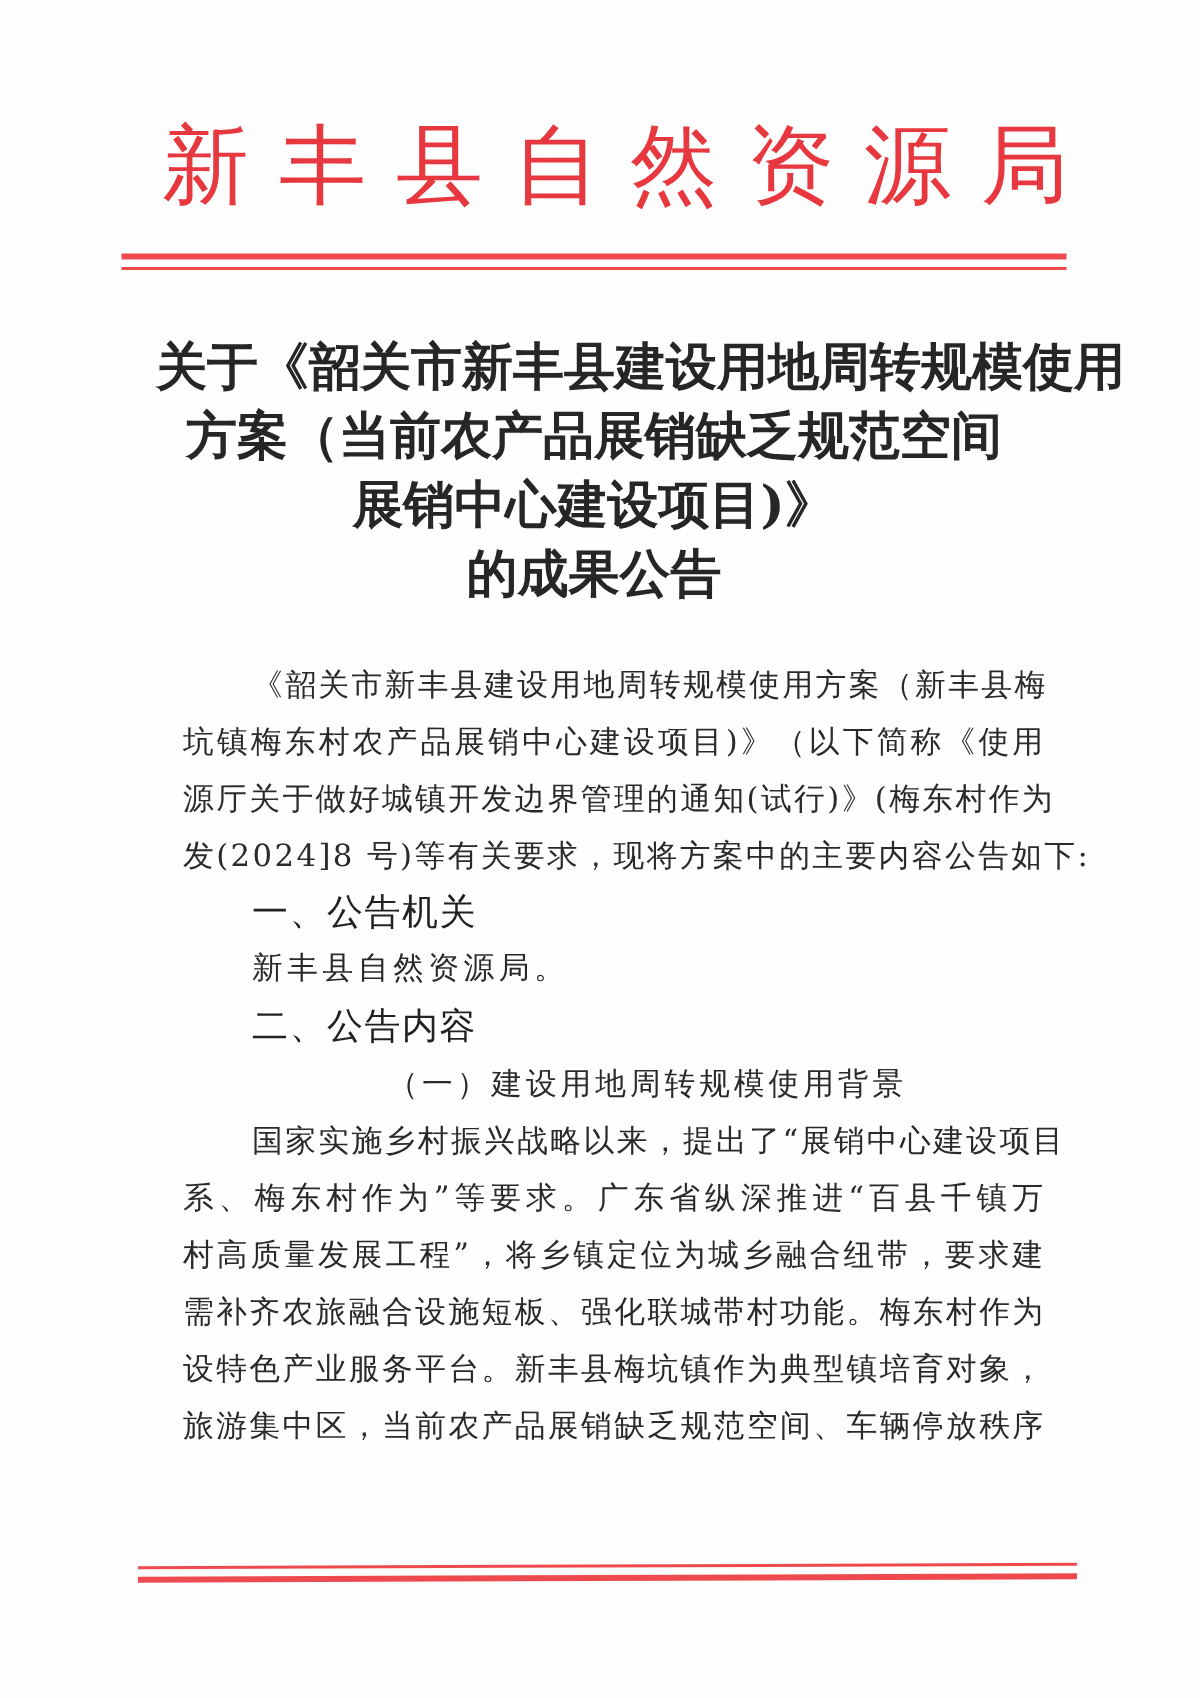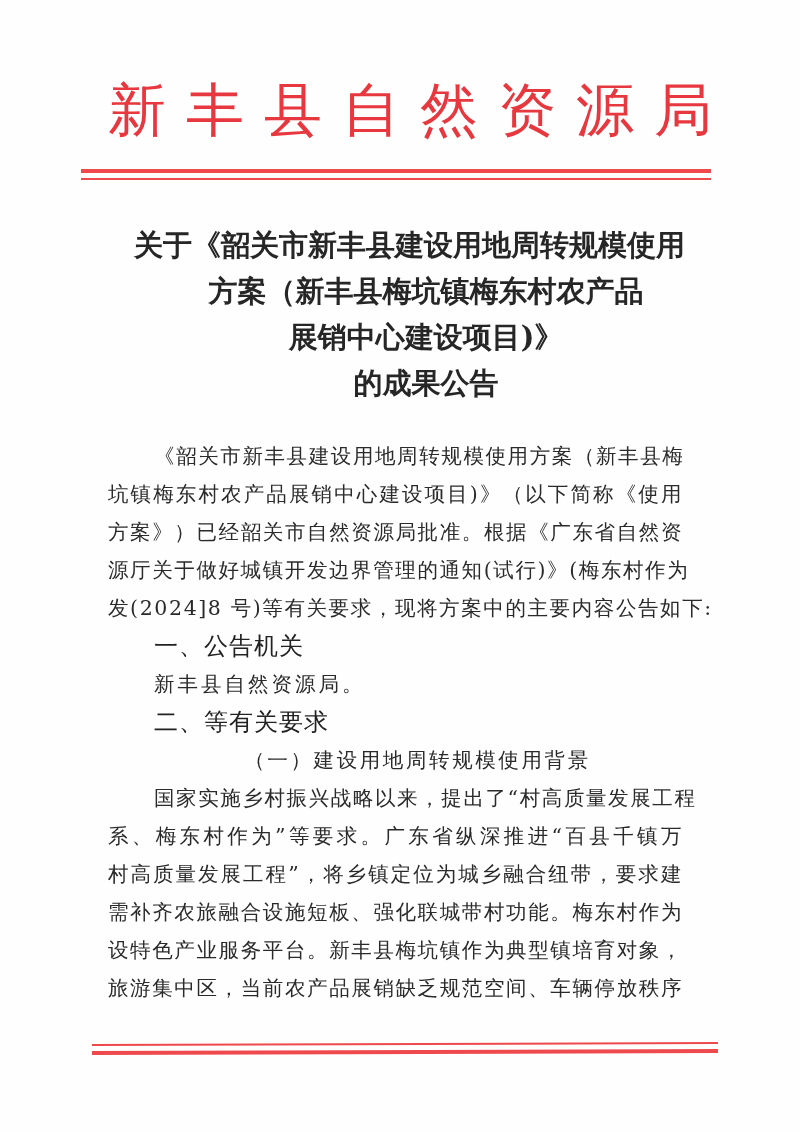--- a/index.html
+++ b/index.html
@@ -16,30 +16,30 @@
     font-size: 58px; line-height: 1; color: #e8383f; font-weight: normal;
   }
 
   .rule { position: absolute; background: #ee4a4e; }
   .rule.h-thick { left: 81px; top: 169px; width: 630px; height: 4px; }
   .rule.h-thin  { left: 81px; top: 178px; width: 630px; height: 2px; }
   .rule.f-thin  { left: 92px; top: 1043px; width: 626px; height: 2px; transform: rotate(-0.2deg); }
   .rule.f-thick { left: 92px; top: 1050px; width: 626px; height: 4px; transform: rotate(-0.2deg); }
 
   .title {
-    position: absolute; left: 116px; top: 222px; width: 620px;
+    position: absolute; left: 86px; top: 222px; width: 620px;
     font-family: "DejaVu Serif", "Liberation Serif", serif;
-    font-weight: bold; color: #262626; font-size: 29px; line-height: 46px;
+    font-weight: bold; color: #262626; font-size: 34px; line-height: 46px;
     text-align: center;
   }
   .title div { white-space: nowrap; }
   .title .l1 { text-align: left; padding-left: 18px; }
 
   .body {
-    position: absolute; left: 108px; top: 437px; width: 575px;
+    position: absolute; left: 122px; top: 437px; width: 575px;
     font-family: "DejaVu Serif", "Liberation Serif", serif;
     font-size: 20.5px; color: #2a2a2a; line-height: 38px;
   }
   .para { text-align: justify; text-align-last: justify; letter-spacing: 1.6px; }
   .para .line { display: block; white-space: nowrap; text-align: justify; text-align-last: justify; }
   .indent { padding-left: 46px; }
   .heading {
     font-family: "DejaVu Sans", "Liberation Sans", sans-serif;
     font-size: 24px; color: #222; padding-left: 46px; line-height: 38px;
     letter-spacing: 1px;
@@ -61,41 +61,40 @@
     <span>资</span>
     <span>源</span>
     <span>局</span>
   </div>
 
   <div class="rule h-thick"></div>
   <div class="rule h-thin"></div>
 
   <div class="title">
     <div class="l1">关于《韶关市新丰县建设用地周转规模使用</div>
-    <div>方案（新丰县梅坑镇梅东村农产品</div>
+    <div>方案（当前农产品展销缺乏规范空间</div>
     <div>展销中心建设项目)》</div>
     <div>的成果公告</div>
   </div>
 
   <div class="body">
     <div class="para">
       <span class="line indent">《韶关市新丰县建设用地周转规模使用方案（新丰县梅</span>
       <span class="line">坑镇梅东村农产品展销中心建设项目)》（以下简称《使用</span>
-      <span class="line">方案》）已经韶关市自然资源局批准。根据《广东省自然资</span>
       <span class="line">源厅关于做好城镇开发边界管理的通知(试行)》(梅东村作为</span>
       <span class="line">发(2024]8 号)等有关要求，现将方案中的主要内容公告如下:</span>
     </div>
 
     <div class="heading">一、公告机关</div>
     <div class="plain">新丰县自然资源局。</div>
-    <div class="heading">二、等有关要求</div>
+    <div class="heading">二、公告内容</div>
     <div class="sub">（一）建设用地周转规模使用背景</div>
 
     <div class="para">
-      <span class="line indent">国家实施乡村振兴战略以来，提出了“村高质量发展工程</span>
+      <span class="line indent">国家实施乡村振兴战略以来，提出了“展销中心建设项目</span>
       <span class="line">系、梅东村作为”等要求。广东省纵深推进“百县千镇万</span>
       <span class="line">村高质量发展工程”，将乡镇定位为城乡融合纽带，要求建</span>
       <span class="line">需补齐农旅融合设施短板、强化联城带村功能。梅东村作为</span>
       <span class="line">设特色产业服务平台。新丰县梅坑镇作为典型镇培育对象，</span>
       <span class="line">旅游集中区，当前农产品展销缺乏规范空间、车辆停放秩序</span>
     </div>
   </div>
 
   <div class="rule f-thin"></div>
   <div class="rule f-thick"></div>

